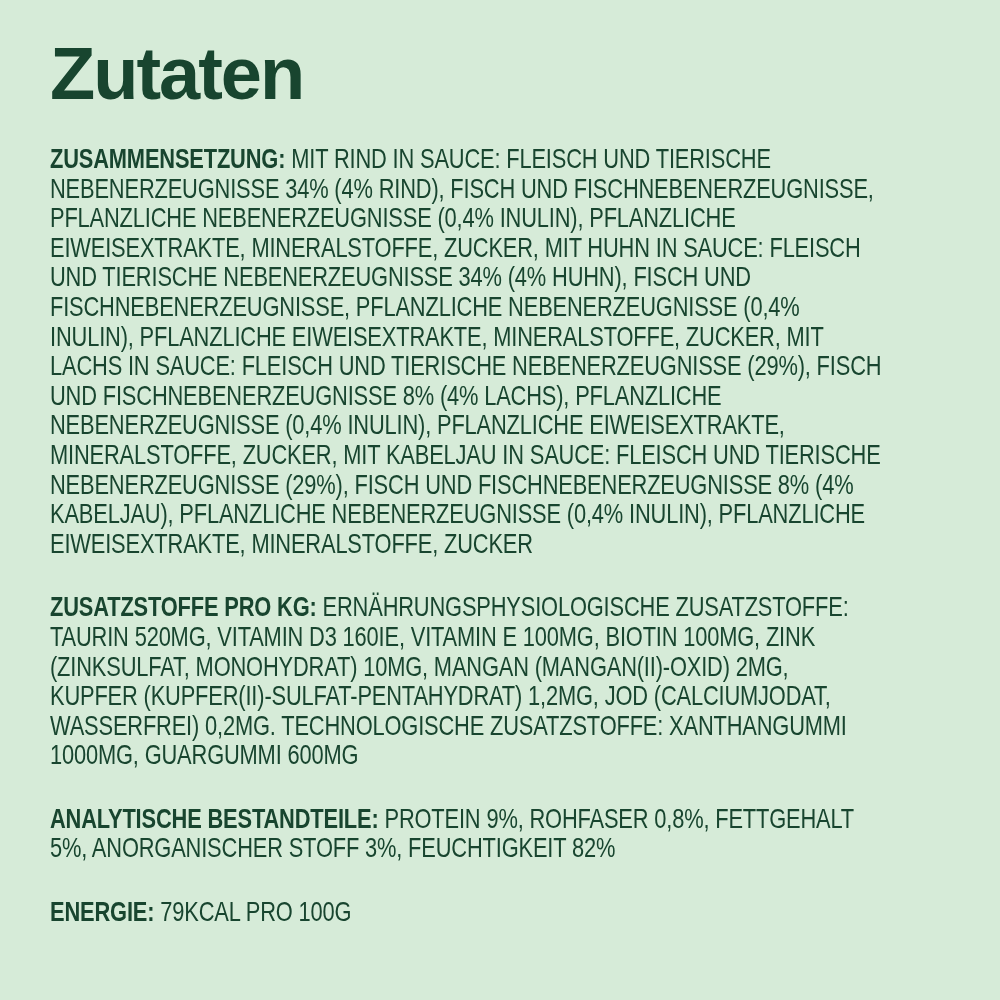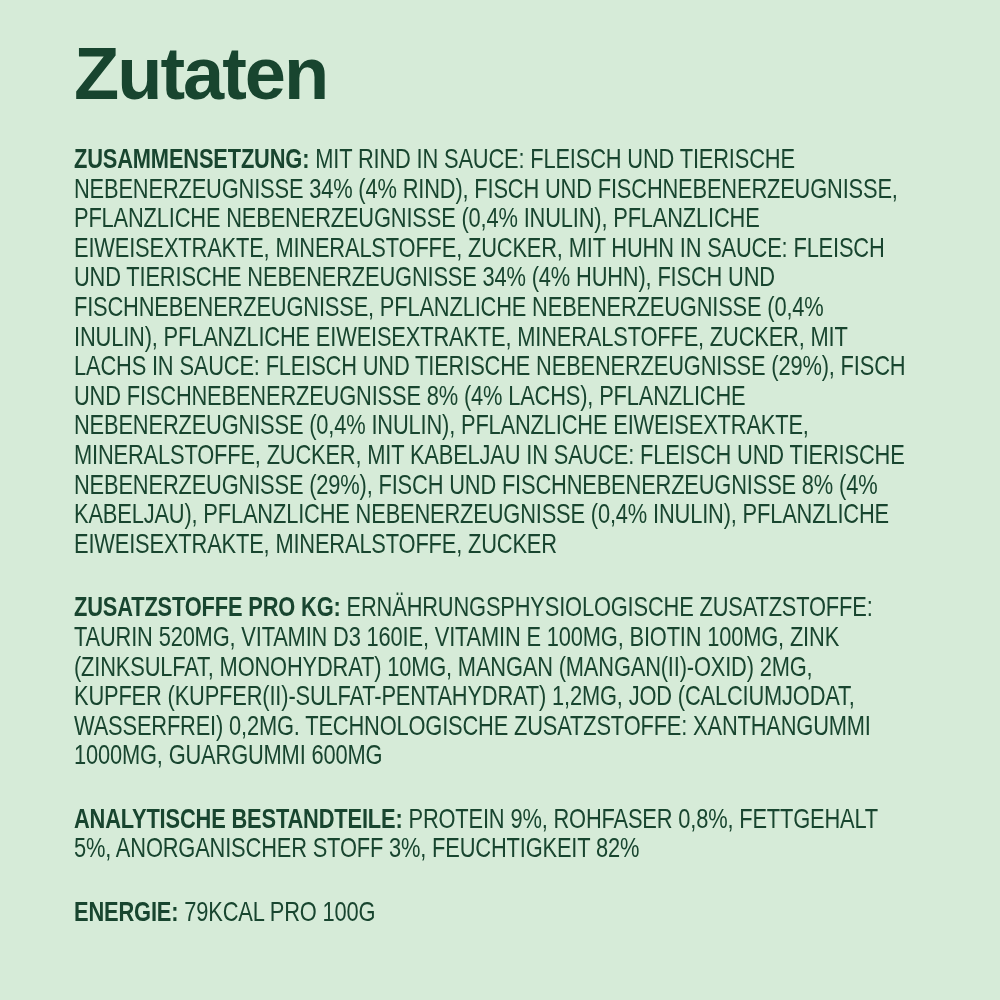--- a/index.html
+++ b/index.html
@@ -11,21 +11,21 @@
     font-family: "Liberation Sans", sans-serif;
     background: #ffffff;
   }
   .page {
     position: relative;
     width: 1000px;
     height: 1000px;
     background: var(--bg);
     overflow: hidden;
     box-sizing: border-box;
-    padding: 36px 0 0 74px;
+    padding: 36px 0 0 50px;
     color: var(--fg);
   }
   .title {
     margin: 0 0 32px 0;
     font-size: 74px;
     line-height: 76px;
     font-weight: bold;
     letter-spacing: -2px;
     color: var(--fg);
   }

